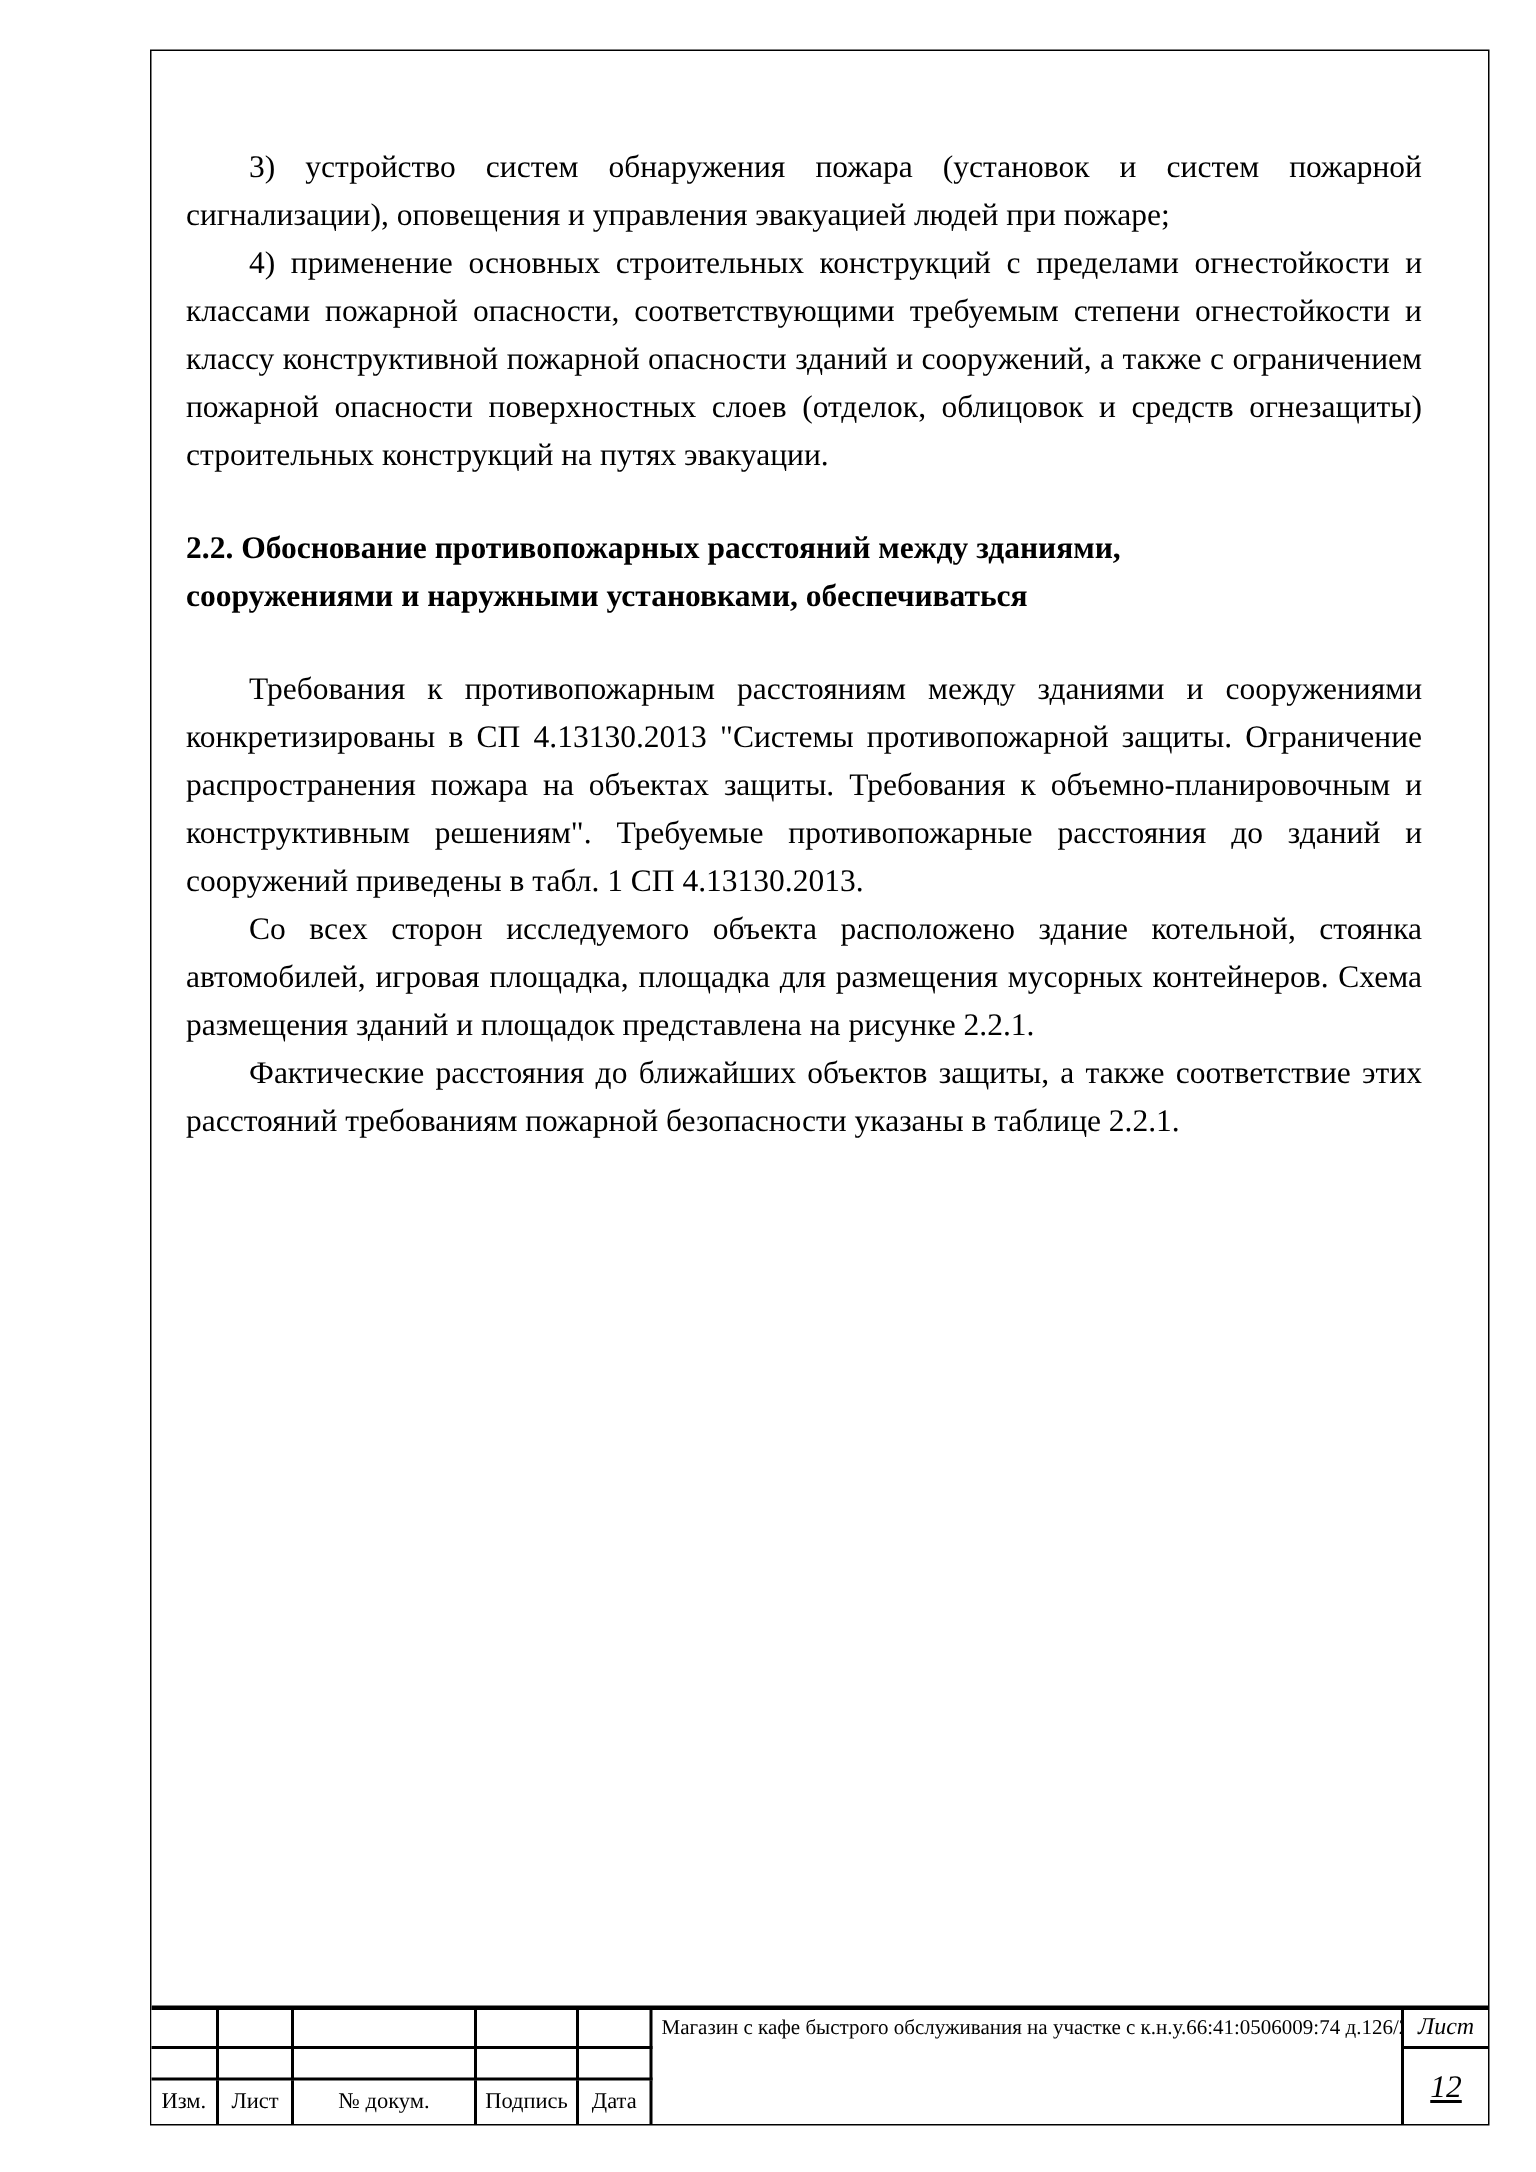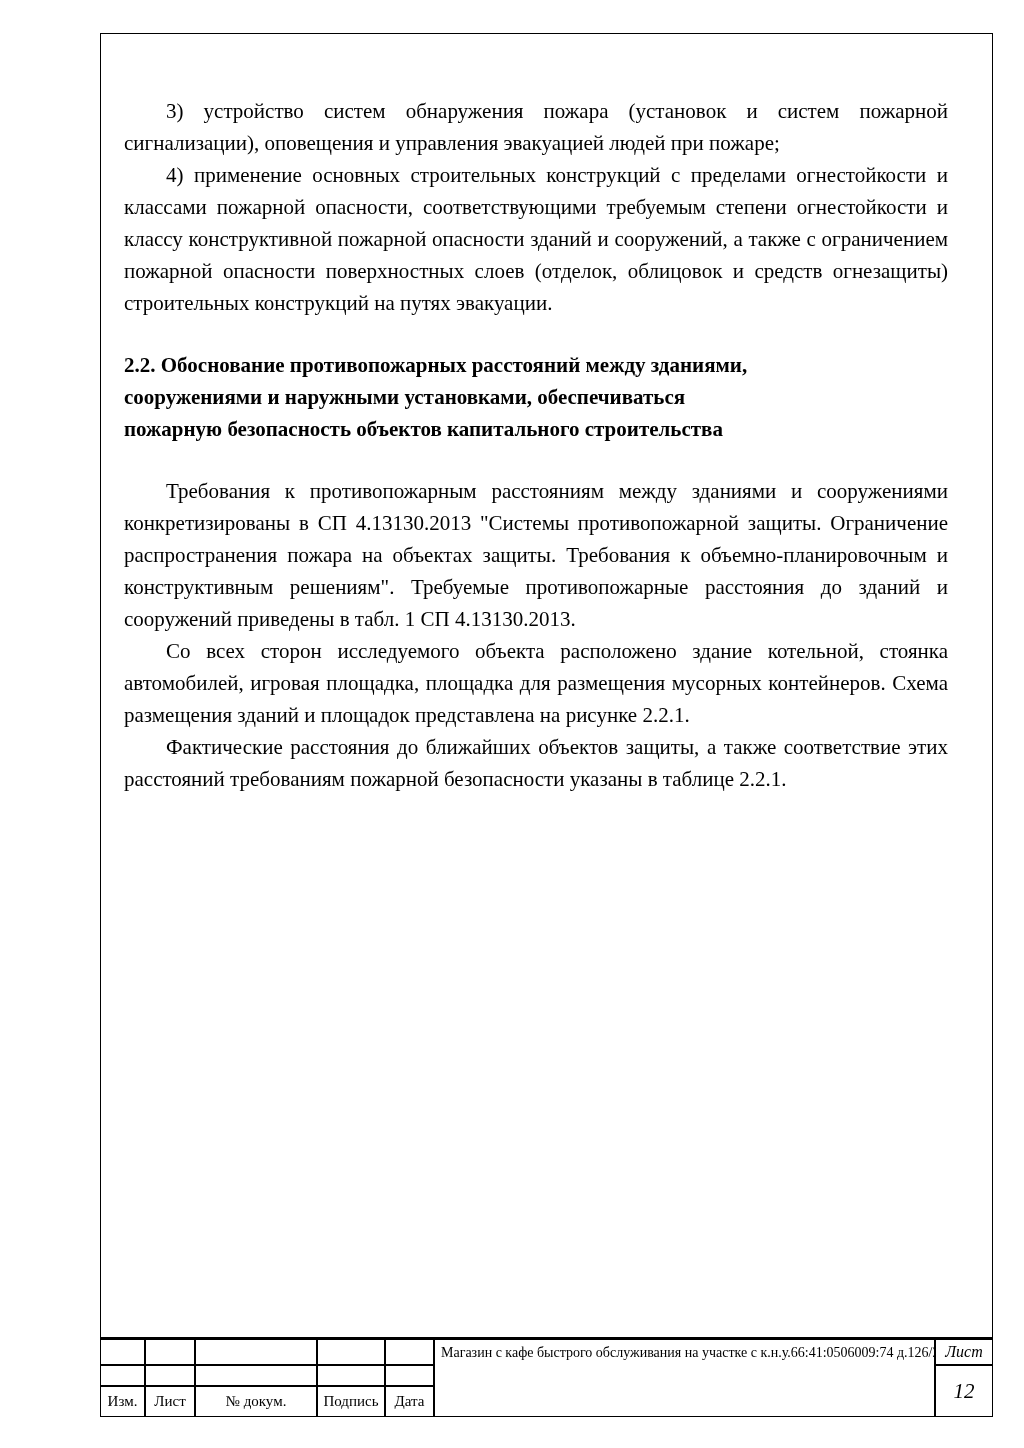--- a/index.html
+++ b/index.html
@@ -99,36 +99,36 @@
     font-size: 16px;
   }
   .tb-sheet-num {
     grid-column: 7;
     grid-row: 2 / 4;
     display: flex;
     align-items: center;
     justify-content: center;
     font-style: italic;
     font-size: 21px;
+    text-decoration: underline;
   }
 </style>
 </head>
 <body>
 
 <div class="canvas">
   <div class="page-frame">
 
     <div class="text-content">
       <p>3) устройство систем обнаружения пожара (установок и систем пожарной сигнализации), оповещения и управления эвакуацией людей при пожаре;</p>
       <p>4) применение основных строительных конструкций с пределами огнестойкости и классами пожарной опасности, соответствующими требуемым степени огнестойкости и классу конструктивной пожарной опасности зданий и сооружений, а также с ограничением пожарной опасности поверхностных слоев (отделок, облицовок и средств огнезащиты) строительных конструкций на путях эвакуации.</p>
 
       <div class="section-heading">
         <div>2.2. Обоснование противопожарных расстояний между зданиями,</div>
         <div>сооружениями и наружными установками, обеспечиваться</div>
-        <div>пожарную безопасность объектов капитального строительства</div>
       </div>
 
       <p>Требования к противопожарным расстояниям между зданиями и сооружениями конкретизированы в СП 4.13130.2013 "Системы противопожарной защиты. Ограничение распространения пожара на объектах защиты. Требования к объемно-планировочным и конструктивным решениям". Требуемые противопожарные расстояния до зданий и сооружений приведены в табл. 1 СП 4.13130.2013.</p>
       <p>Со всех сторон исследуемого объекта расположено здание котельной, стоянка автомобилей, игровая площадка, площадка для размещения мусорных контейнеров. Схема размещения зданий и площадок представлена на рисунке 2.2.1.</p>
       <p>Фактические расстояния до ближайших объектов защиты, а также соответствие этих расстояний требованиям пожарной безопасности указаны в таблице 2.2.1.</p>
     </div>
 
     <div class="title-block">
 
       <div class="tb-cell" style="grid-column:1;grid-row:1"></div>

